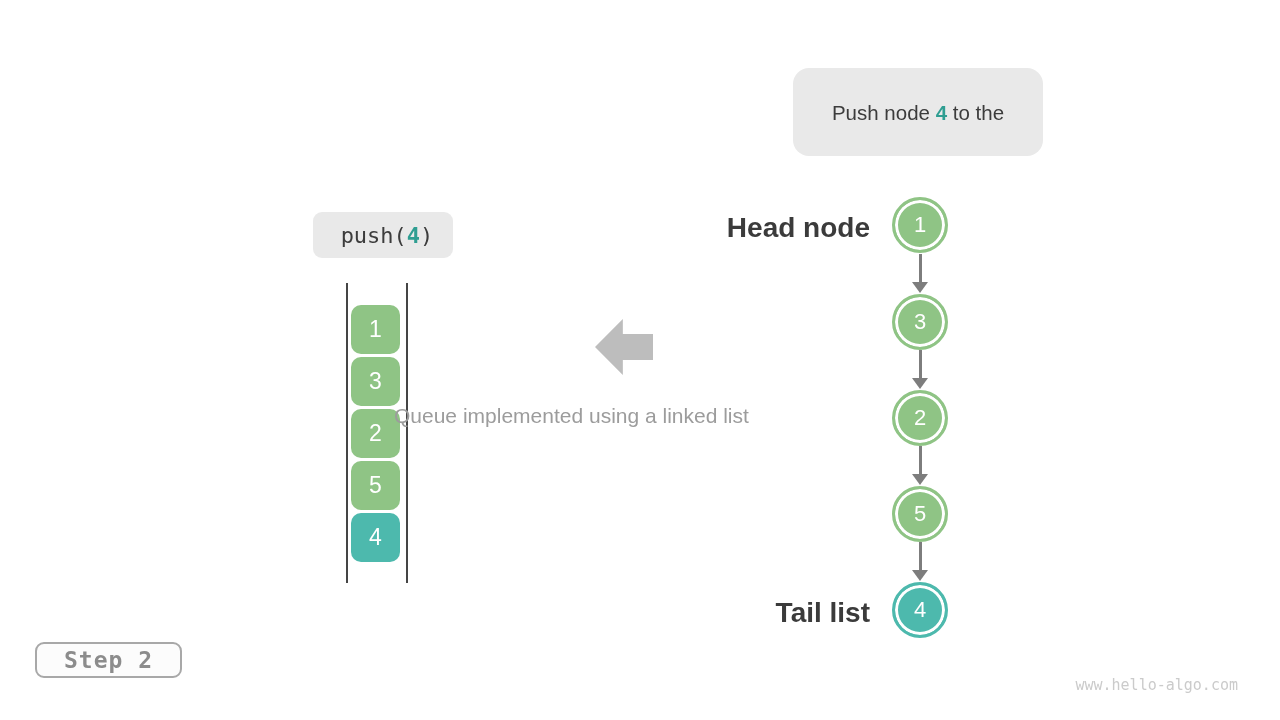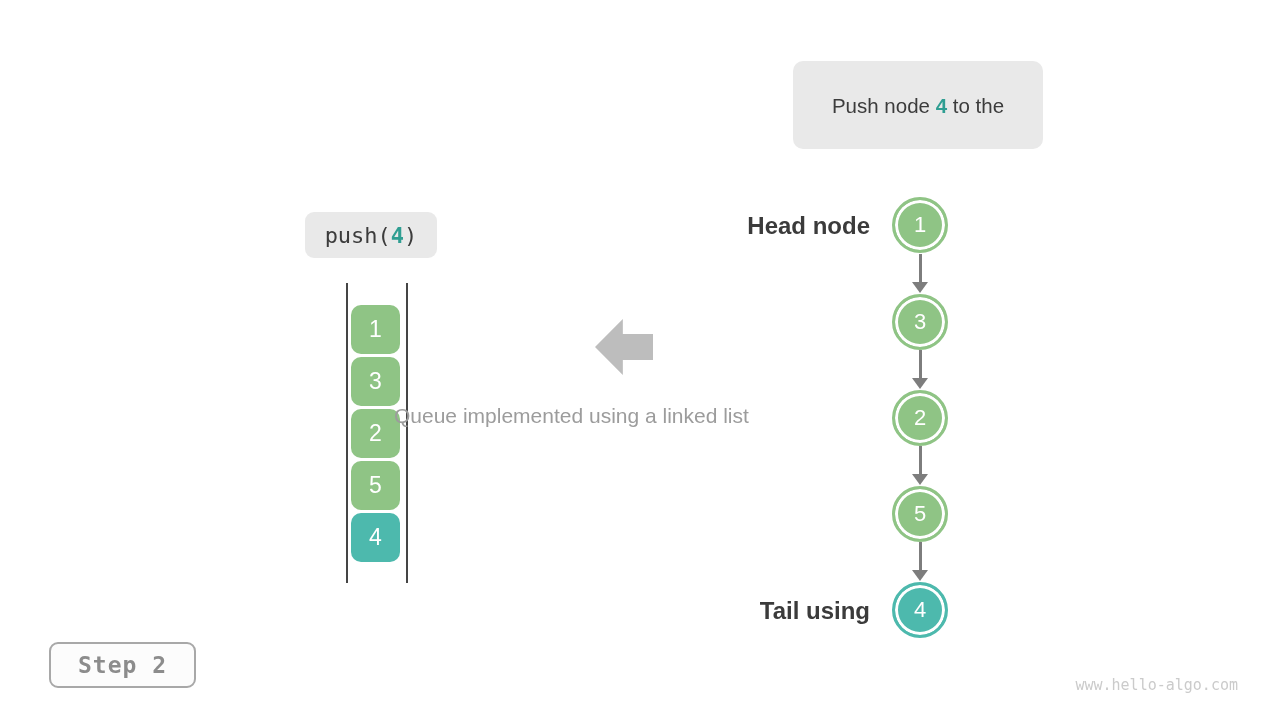--- a/index.html
+++ b/index.html
@@ -8,45 +8,46 @@
     width: 1280px;
     height: 720px;
     background: #ffffff;
     font-family: "Liberation Sans", sans-serif;
     overflow: hidden;
   }
 
   
   .hint-box {
     position: absolute;
-    left: 793px; top: 61px;
+    left: 793px; top: 68px;
     width: 250px; height: 88px;
     background: var(--box-gray, #e9e9e9);
-    border-radius: 10px;
+    border-radius: 16px;
     display: flex; flex-direction: column;
     align-items: center; justify-content: center;
     font-size: 20.5px;
     line-height: 29px;
     color: var(--text-dark, #3c3c3c);
   }
   .hint-line { white-space: pre-wrap; }
   .accent { color: var(--accent-teal, #2f9e92); font-weight: 700; }
 
   
   .push-box {
     position: absolute;
-    left: 305px; top: 212px;
+    left: 313px; top: 212px;
     width: 132px; height: 46px;
     background: var(--box-gray, #e9e9e9);
     border-radius: 9px;
     display: flex; align-items: center; justify-content: center;
     font-family: "DejaVu Sans Mono", monospace;
     font-size: 22px;
     color: var(--text-dark, #3c3c3c);
     white-space: pre;
+    padding-left: 8px;
   }
   .push-box .accent { font-weight: 700; }
 
   
   .stack-line {
     position: absolute;
     top: 283px; height: 300px; width: 2px;
     background: #454545;
   }
   .stack-line.left  { left: 346px; }
@@ -114,31 +115,31 @@
     border-right: 8px solid transparent;
     border-top: 11px solid var(--arrow-gray, #7d7d7d);
   }
 
   
   .node-label {
     position: absolute;
     left: 700px; width: 170px;
     text-align: right;
     font-weight: 700;
-    font-size: 24px;
+    font-size: 28px;
     color: #3b3b3b;
   }
   .node-label.head { top: 212px; }
   .node-label.tail { top: 597px; }
 
   
   .step-badge {
     position: absolute;
-    left: 49px; top: 642px;
-    width: 147px; height: 46px;
+    left: 35px; top: 642px;
+    width: 147px; height: 36px;
     box-sizing: border-box;
     border: 2px solid #a8a8a8;
     border-radius: 9px;
     background: #fcfcfc;
     display: flex; align-items: center; justify-content: center;
     font-family: "DejaVu Sans Mono", monospace;
     font-weight: 700;
     font-size: 23px;
     letter-spacing: 1px;
     color: #8c8c8c;
@@ -181,21 +182,21 @@
     </div>
   <div class="stack-cell" style="top:513px" data-state="highlight">
       <span>4</span>
     </div>
 
   <div class="block-arrow"></div>
 
   <div class="caption">Queue implemented using a linked list</div>
 
   <div class="node-label head">Head node</div>
-  <div class="node-label tail">Tail using</div>
+  <div class="node-label tail">Tail list</div>
 
   <div class="ll-node" style="top:197px" data-state="normal">
       <span>1</span>
     </div>
   <div class="ll-node" style="top:294px" data-state="normal">
       <span>3</span>
     </div>
   <div class="ll-node" style="top:390px" data-state="normal">
       <span>2</span>
     </div>

